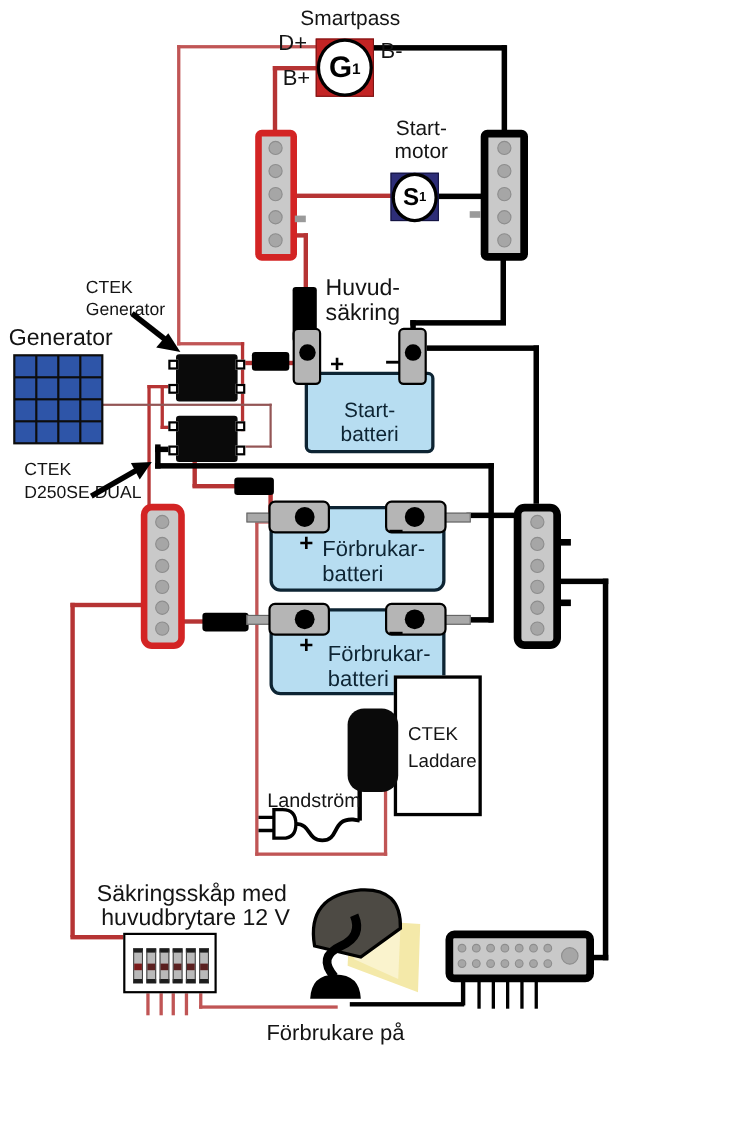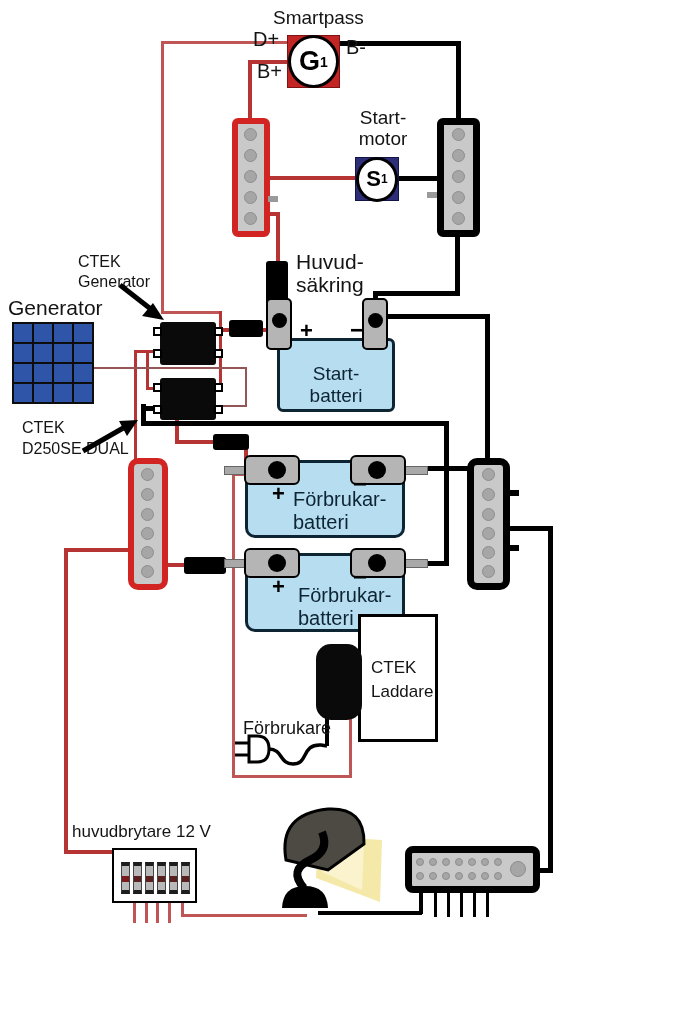--- a/index.html
+++ b/index.html
@@ -247,29 +247,30 @@
     <div class="dot" style="left:8px;top:81px;width:13px;height:13px"></div>
     <div class="dot" style="left:8px;top:100px;width:13px;height:13px"></div>
   </div>
 
   <div class="labelbox" style="left:358px;top:614px;width:80px;height:128px">
     <div class="lbl" style="left:10px;top:42px;font-size:17px">CTEK</div>
     <div class="lbl" style="left:10px;top:66px;font-size:17px">Laddare</div>
   </div>
   <div class="ctekbox" style="left:316px;top:644px;width:46px;height:76px;border-radius:15px"></div>
 
-  <div class="lbl" style="left:243px;top:719px;font-size:18px">Förbrukare</div>
+  <div class="lbl" style="left:243px;top:719px;font-size:18px">Landström</div>
   <svg style="position:absolute;left:233px;top:726px" width="100" height="48">
     <line x1="2" y1="17" x2="16" y2="17" stroke="#000" stroke-width="3"></line>
     <line x1="2" y1="29" x2="16" y2="29" stroke="#000" stroke-width="3"></line>
     <path d="M16,10 h8 q12,0 12,13 q0,13 -12,13 h-8 z" fill="#fff" stroke="#000" stroke-width="3"></path>
     <path d="M36,23 C 50,23 46,38 60,38 C 76,38 68,18 88,19 L 94,20" fill="none" stroke="#000" stroke-width="3.5"></path>
   </svg>
 
-  <div class="lbl" style="left:72px;top:823px;font-size:17px">huvudbrytare 12 V</div>
+  <div class="lbl" style="left:88px;top:801px;font-size:21px">Säkringsskåp med</div>
+  <div class="lbl" style="left:92px;top:823px;font-size:21px">huvudbrytare 12 V</div>
   <div class="fusebox" style="left:112px;top:848px;width:85px;height:55px">
     <div class="fuse" style="left:7px;top:12px;height:32px">
         <i class="fuseband" style="top:10px;background:#7a1a1a"></i>
       </div>
     <div class="fuse" style="left:19px;top:12px;height:32px">
         <i class="fuseband" style="top:10px"></i>
       </div>
     <div class="fuse" style="left:31px;top:12px;height:32px">
         <i class="fuseband" style="top:10px"></i>
       </div>
@@ -303,14 +304,15 @@
     <div class="dot" style="left:4px;top:19px;width:8px;height:8px"></div>
     <div class="dot" style="left:17px;top:19px;width:8px;height:8px"></div>
     <div class="dot" style="left:30px;top:19px;width:8px;height:8px"></div>
     <div class="dot" style="left:43px;top:19px;width:8px;height:8px"></div>
     <div class="dot" style="left:56px;top:19px;width:8px;height:8px"></div>
     <div class="dot" style="left:69px;top:19px;width:8px;height:8px"></div>
     <div class="dot" style="left:82px;top:19px;width:8px;height:8px"></div>
     <div class="dot" style="left:98px;top:8px;width:16px;height:16px"></div>
   </div>
 
+  <div class="lbl" style="left:205px;top:928px;width:200px;font-size:20px;text-align:center">Förbrukare på</div>
 
 </div>
 
 </body></html>

